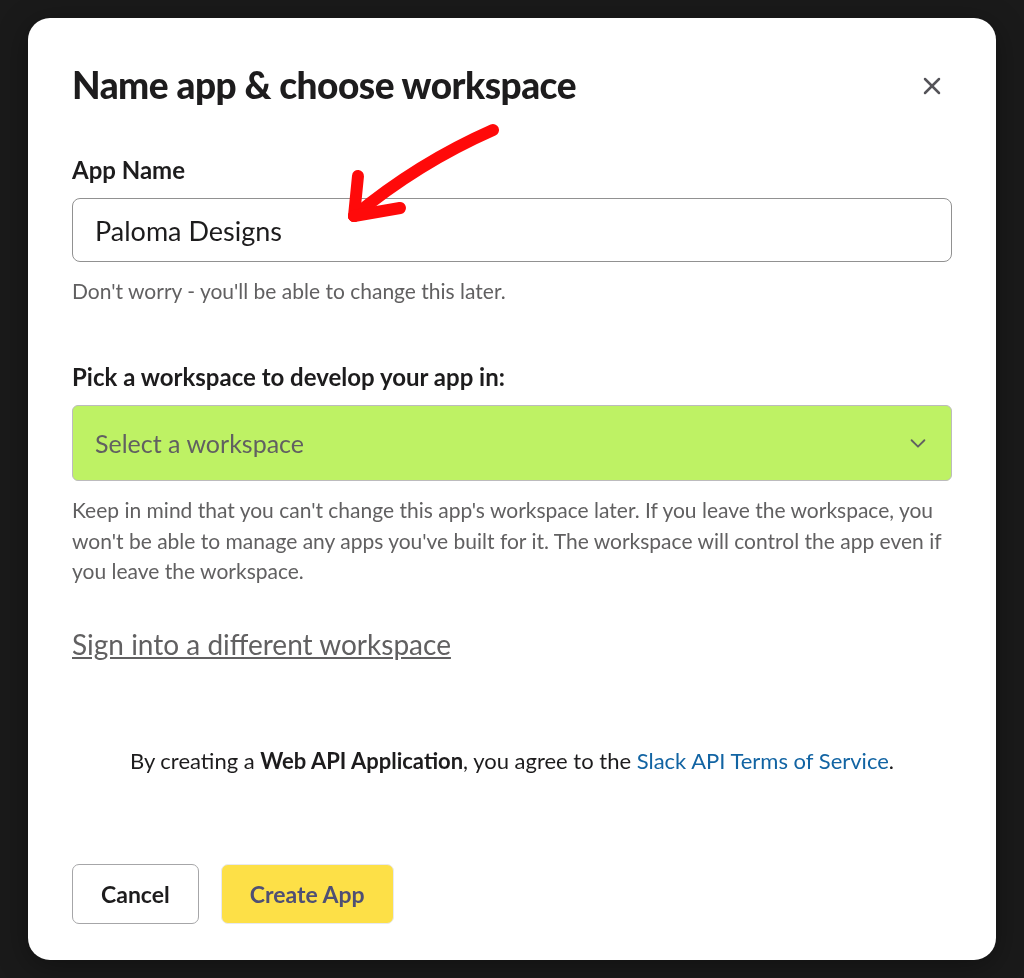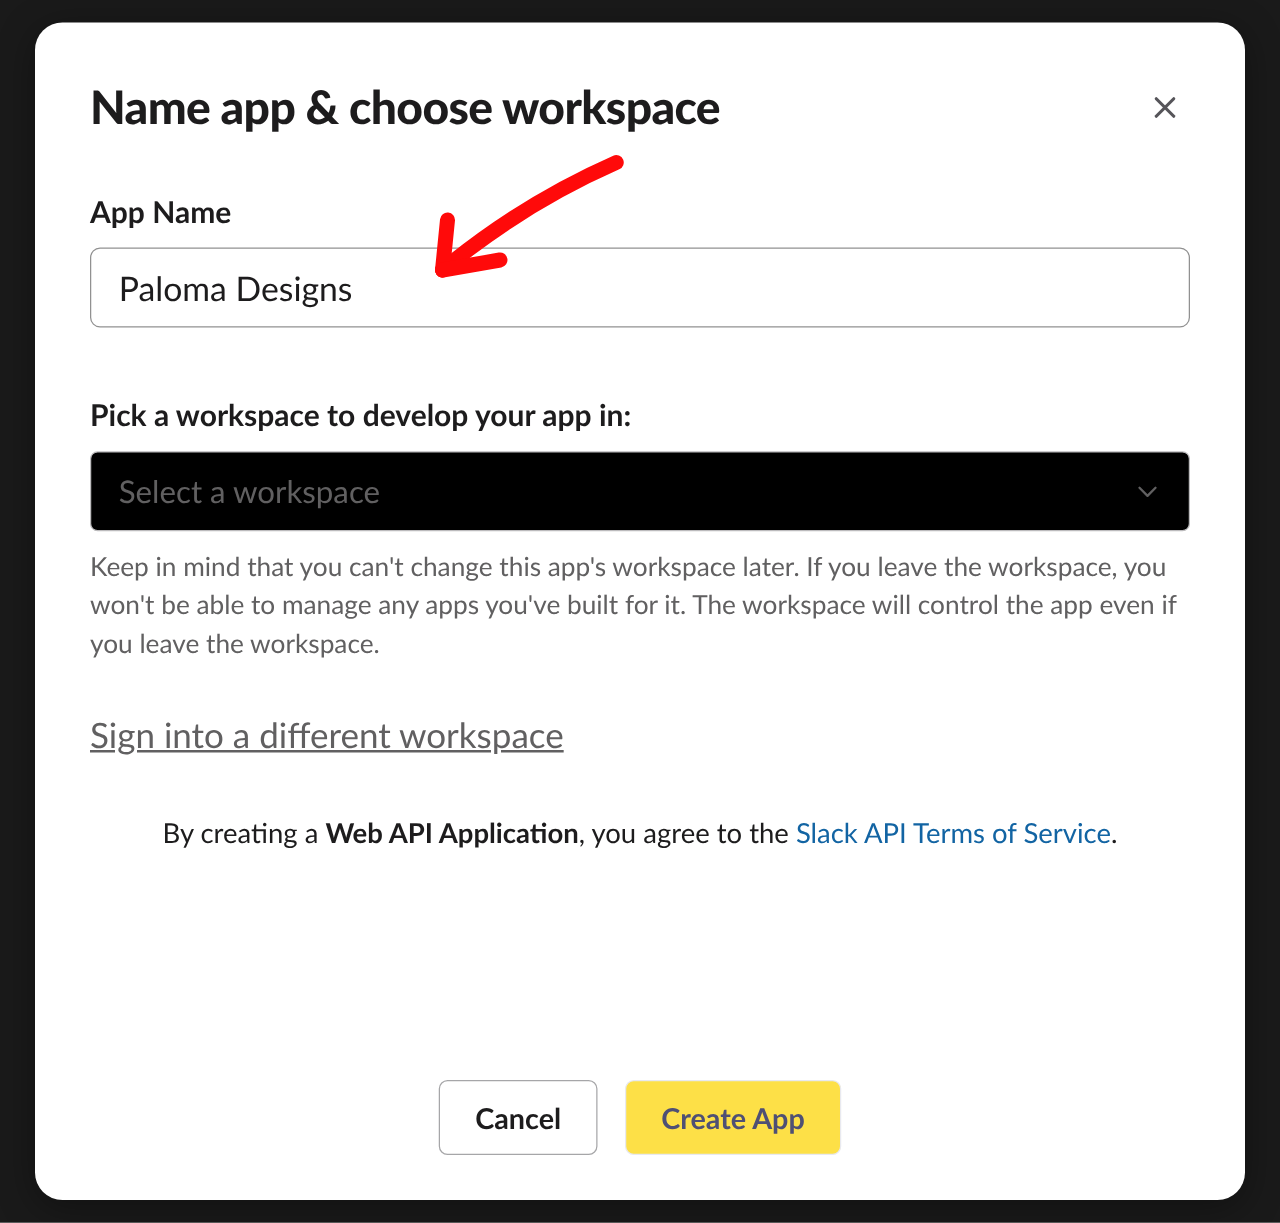--- a/index.html
+++ b/index.html
@@ -89,27 +89,27 @@
     font-size: 21px;
     color: #616061;
     line-height: 1.45;
   }
   .select-wrap {
     position: relative;
     width: 100%;
   }
   .select-display {
     width: 100%;
-    height: 64px;
+    height: 76px;
     border: 1px solid #bcbbbd;
     border-radius: 6px;
     padding: 0 22px;
     font-size: 25px;
     color: #616061;
-    background: #000000;
+    background: #bef264;
     display: flex;
     align-items: center;
     justify-content: space-between;
     cursor: pointer;
   }
   .select-display svg {
     width: 22px;
     height: 22px;
     stroke: #616061;
     stroke-width: 2;
@@ -122,37 +122,37 @@
   }
   .text-link {
     font-size: 28px;
     color: #616061;
     text-decoration: underline;
     cursor: pointer;
     display: inline-block;
     padding-bottom: 2px;
   }
   .terms-row {
-    margin-top: 46px;
+    margin-top: 84px;
     text-align: center;
     font-size: 22px;
     color: #1d1c1d;
   }
   .terms-row .bold {
     font-weight: 700;
   }
   .terms-row .tos-link {
     color: #1264a3;
     cursor: pointer;
   }
   .footer {
     margin-top: auto;
     padding-top: 40px;
     display: flex;
-    justify-content: center;
+    justify-content: flex-start;
     gap: 22px;
   }
   .btn {
     height: 60px;
     border-radius: 7px;
     font-size: 23px;
     font-weight: 700;
     padding: 0 28px;
     cursor: pointer;
     font-family: inherit;
@@ -196,20 +196,21 @@
         <svg viewBox="0 0 24 24">
           <line x1="5" y1="5" x2="19" y2="19"></line>
           <line x1="19" y1="5" x2="5" y2="19"></line>
         </svg>
       </div>
     </div>
 
     <div class="field-block">
       <label class="field-label">App Name</label>
       <input type="text" class="text-input" value="Paloma Designs" style="">
+      <div class="helper-text">Don't worry - you'll be able to change this later.</div>
     </div>
 
     <div class="field-block" style="margin-top:56px;">
       <label class="field-label">Pick a workspace to develop your app in:</label>
       <div class="select-wrap">
         <div class="select-display">
           <span>Select a workspace</span>
           <svg viewBox="0 0 24 24">
             <polyline points="5 9 12 16 19 9"></polyline>
           </svg>

